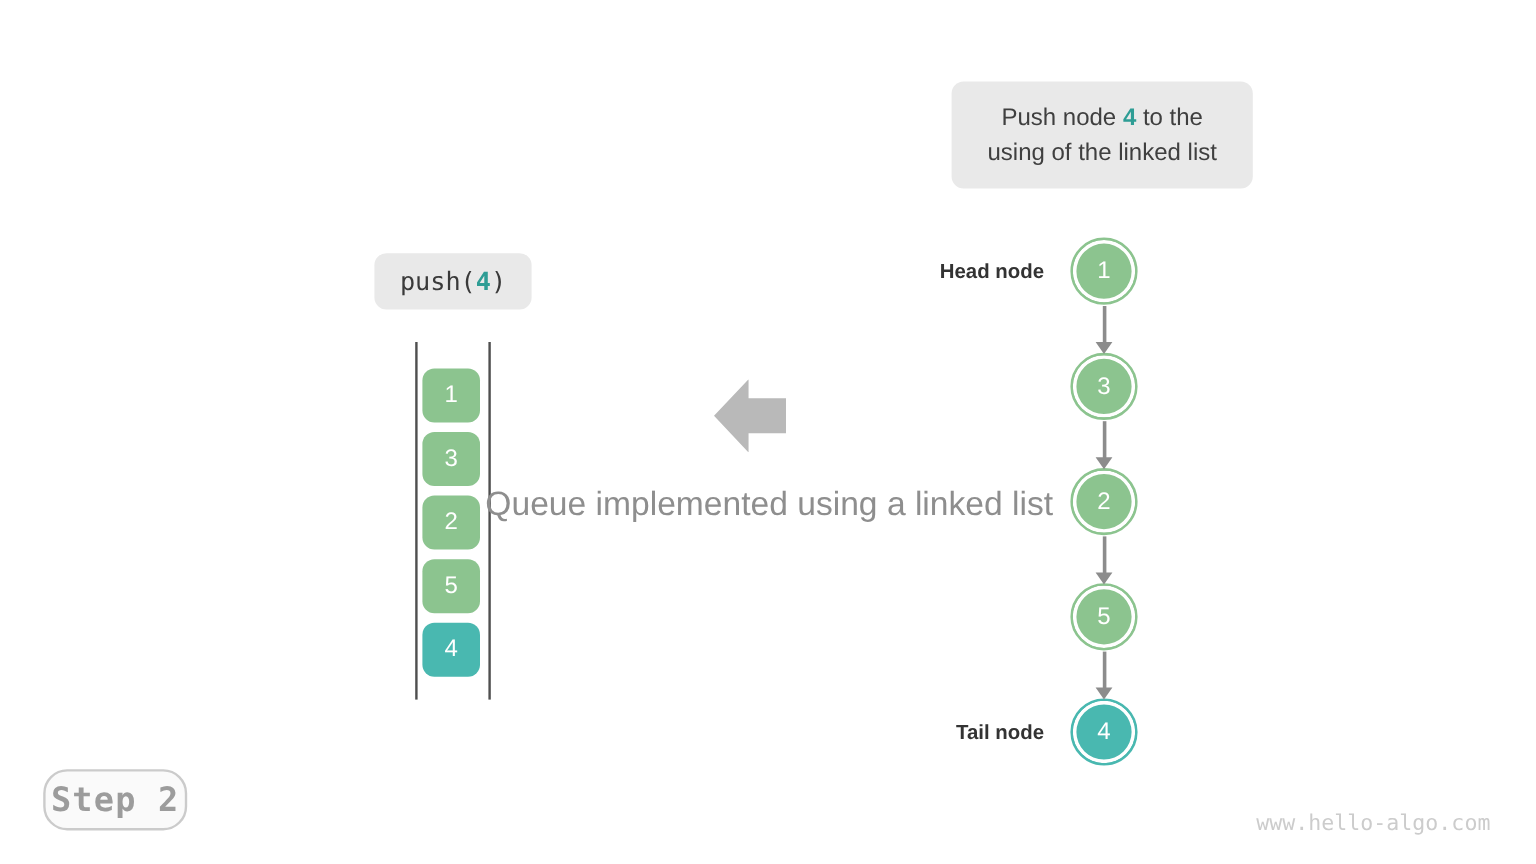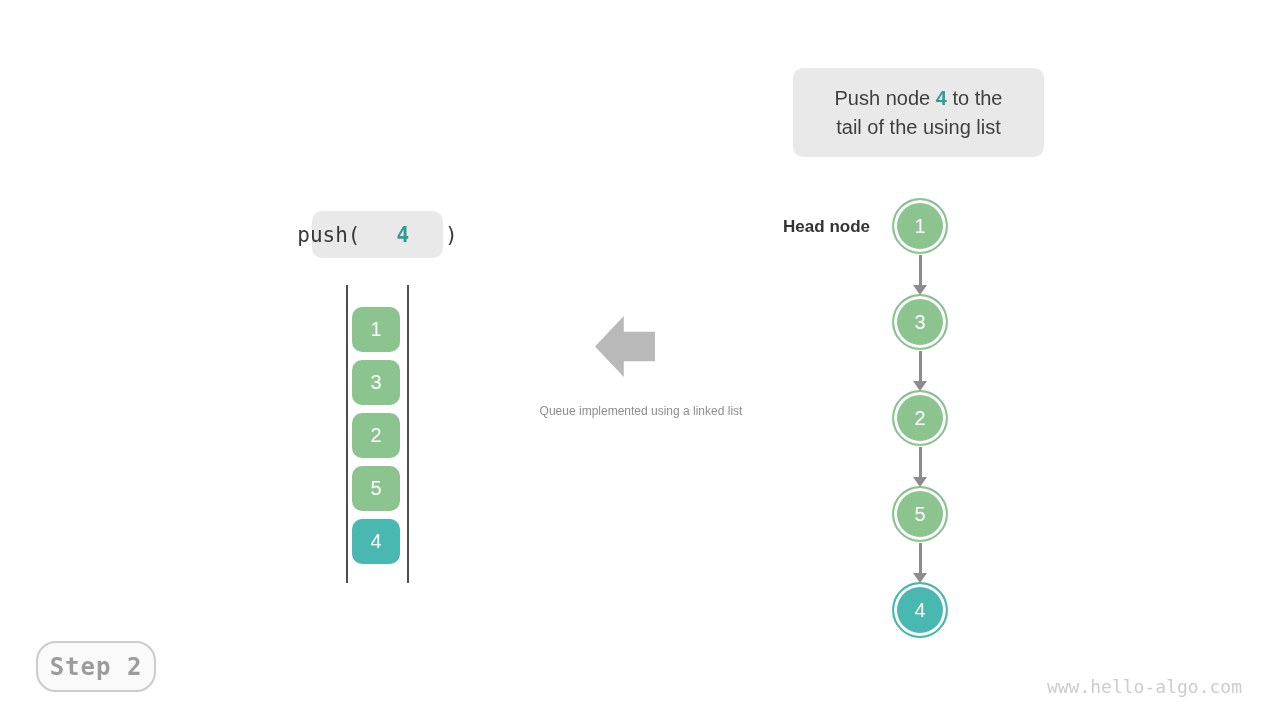--- a/index.html
+++ b/index.html
@@ -19,21 +19,21 @@
     font-size: 20px; line-height: 29px; color: #3f3f3f;
   }
   .accent-num { color: #2e9d95; font-weight: bold; }
 
   
   .push-call {
     position: absolute; left: 312px; top: 211px; width: 131px; height: 47px;
     background: #e9e9e9; border-radius: 10px;
     display: flex; justify-content: center; align-items: center;
     font-family: "DejaVu Sans Mono", monospace;
-    font-size: 21px; color: #3a3a3a; gap: 36px;
+    font-size: 21px; color: #3a3a3a;
   }
 
   
   .stack-wall {
     position: absolute; width: 2px; height: 298px; top: 285px;
     background: #4f4f4f;
   }
   .stack-wall.left { left: 346px; }
   .stack-wall.right { left: 407px; }
   .square {
@@ -48,21 +48,21 @@
   
   .block-arrow {
     position: absolute; left: 595px; top: 316px; width: 60px; height: 61px;
     background: #b9b9b9;
     clip-path: polygon(0% 50%, 48% 0%, 48% 26%, 100% 26%, 100% 74%, 48% 74%, 48% 100%);
   }
 
   
   .caption {
     position: absolute; left: 391px; top: 404px; width: 500px;
-    text-align: center; font-size: 12px; color: #8e8e8e;
+    text-align: center; font-size: 28px; color: #8e8e8e;
   }
 
   
   .ll-label {
     position: absolute; width: 172px; left: 698px;
     text-align: right; font-size: 17px; font-weight: bold; color: #333333;
     line-height: 25px;
   }
   .ll-label.head { top: 214px; }
   .ll-label.tail { top: 598px; }
@@ -95,38 +95,38 @@
     border-right: 7px solid transparent;
     border-top: 10px solid #8c8c8c;
   }
 
   
   .step-box {
     position: absolute; left: 36px; top: 641px; width: 120px; height: 51px;
     background: #fafafa; border: 2px solid #cbcbcb; border-radius: 20px;
     display: flex; justify-content: center; align-items: center;
     font-family: "DejaVu Sans Mono", monospace;
-    font-size: 24px; font-weight: bold; color: #9c9c9c; letter-spacing: 1px;
+    font-size: 28px; font-weight: bold; color: #9c9c9c; letter-spacing: 1px;
   }
 
   
   .watermark {
     position: absolute; right: 38px; top: 676px;
     font-family: "DejaVu Sans Mono", monospace;
     font-size: 18px; color: #cccccc;
   }
 </style>
 </head>
 <body>
 
 <div class="canvas">
 
   <div class="note">
     <div><span>Push node </span><span class="accent-num">4</span><span> to the</span></div>
-    <div>tail of the using list</div>
+    <div>using of the linked list</div>
   </div>
 
   <div class="push-call">
       <span>push(</span>
       <span class="accent-num">4</span>
       <span>)</span>
     </div>
 
   <div class="stack-wall left"></div>
   <div class="stack-wall right"></div>
@@ -135,20 +135,21 @@
   <div class="square" style="top:360px" data-color="green">3</div>
   <div class="square" style="top:413px" data-color="green">2</div>
   <div class="square" style="top:466px" data-color="green">5</div>
   <div class="square" style="top:519px" data-color="teal">4</div>
 
   <div class="block-arrow"></div>
 
   <div class="caption">Queue implemented using a linked list</div>
 
   <div class="ll-label head">Head node</div>
+  <div class="ll-label tail">Tail node</div>
 
   <div class="node" style="top:198px" data-color="green">1</div>
   <div class="node" style="top:294px" data-color="green">3</div>
   <div class="node" style="top:390px" data-color="green">2</div>
   <div class="node" style="top:486px" data-color="green">5</div>
   <div class="node" style="top:582px" data-color="teal">4</div>
 
   <div class="v-arrow" style="top:255px"></div>
   <div class="v-arrow" style="top:351px"></div>
   <div class="v-arrow" style="top:447px"></div>

